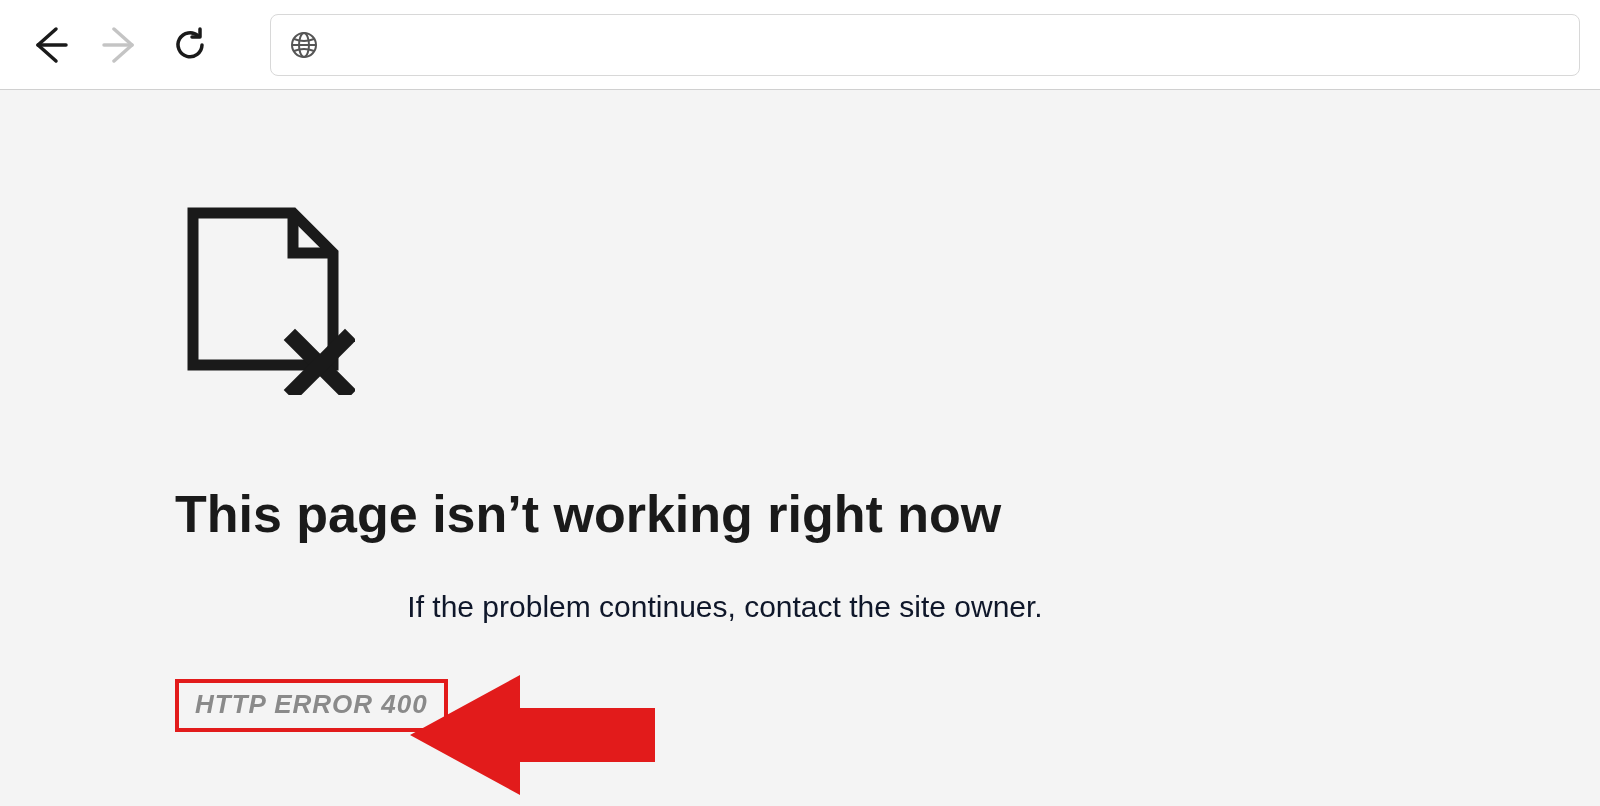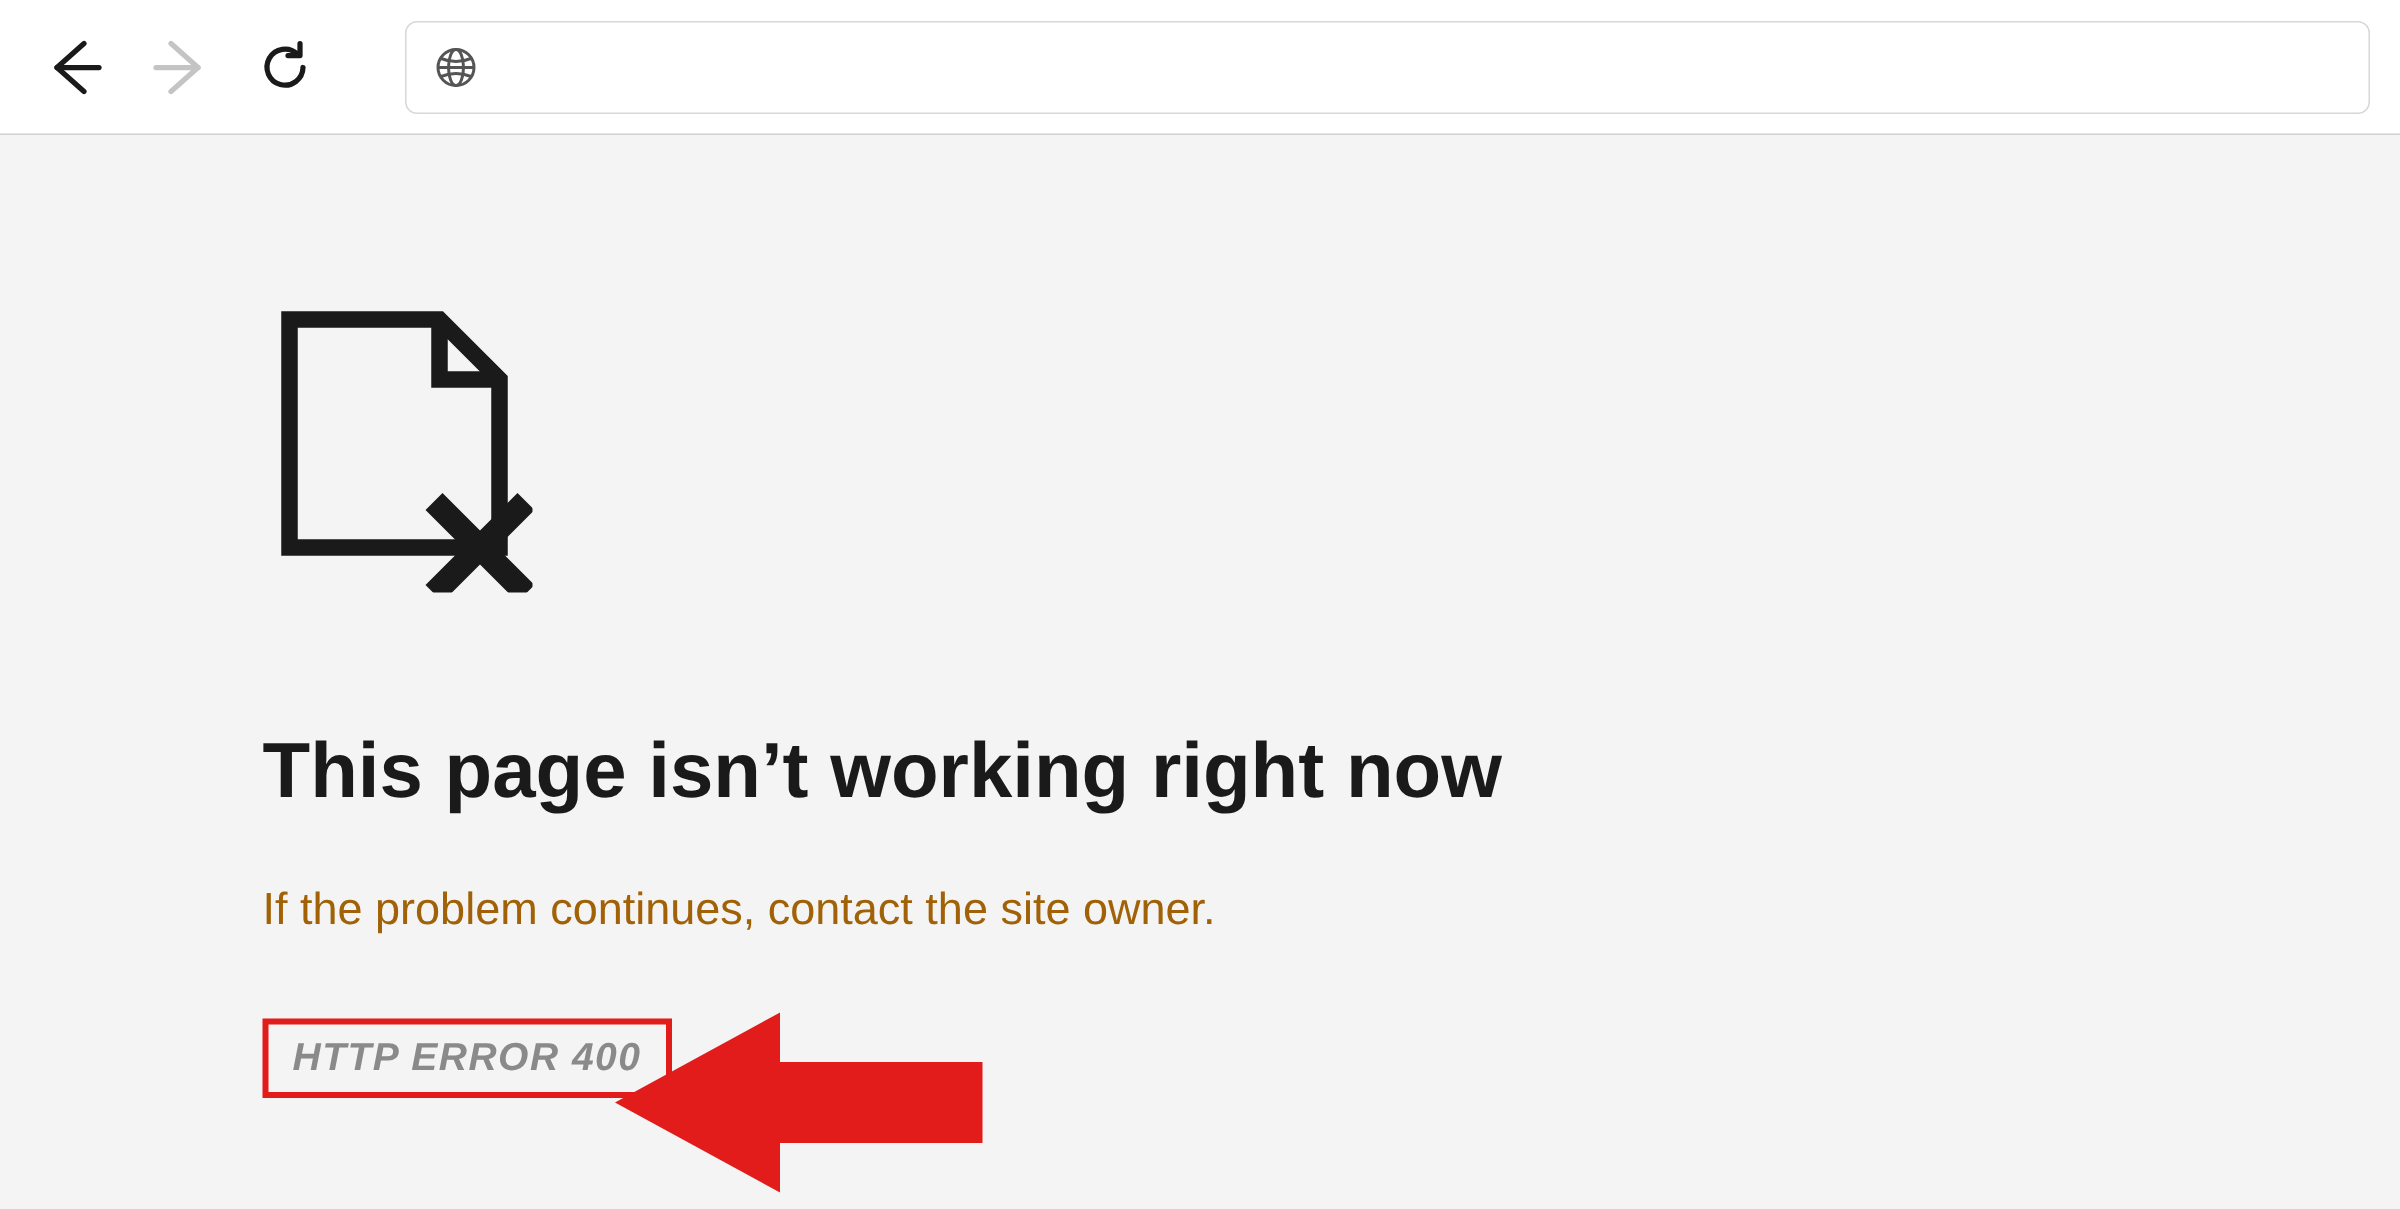--- a/index.html
+++ b/index.html
@@ -91,21 +91,22 @@
     margin: 0 0 45px 0;
     font-size: 52px;
     font-weight: 700;
     color: #1a1a1a;
     line-height: 1.15;
   }
   .error-message {
     margin: 0 0 55px 0;
     font-size: 30px;
     font-weight: 400;
-    color: #a16207;
+    color: #0f172a;
+    text-align: center;
   }
   .error-code-wrap {
     display: inline-block;
     border: 4px solid #e21b1b;
     padding: 6px 16px 8px 16px;
     font-style: italic;
   }
   .error-code {
     font-size: 26px;
     font-weight: 600;

